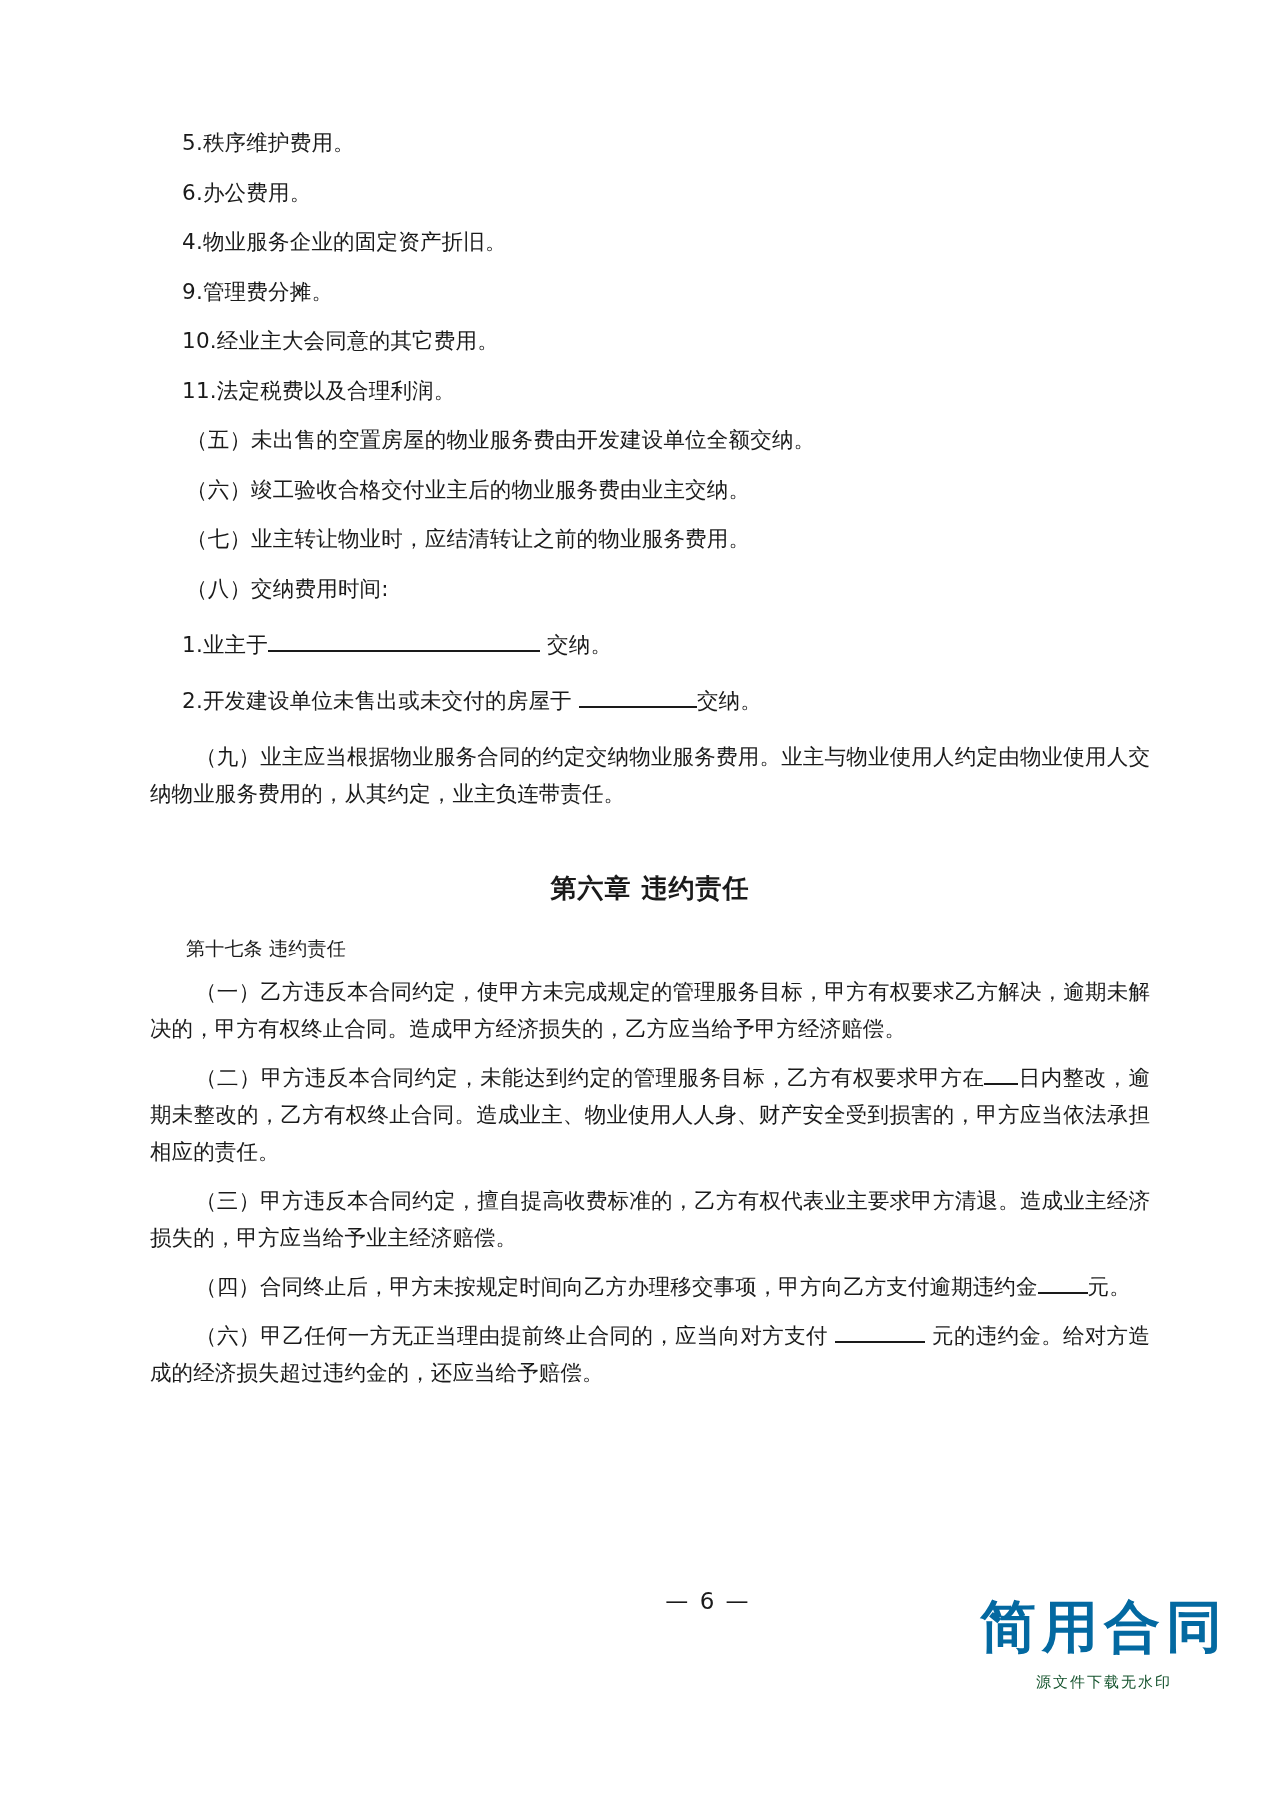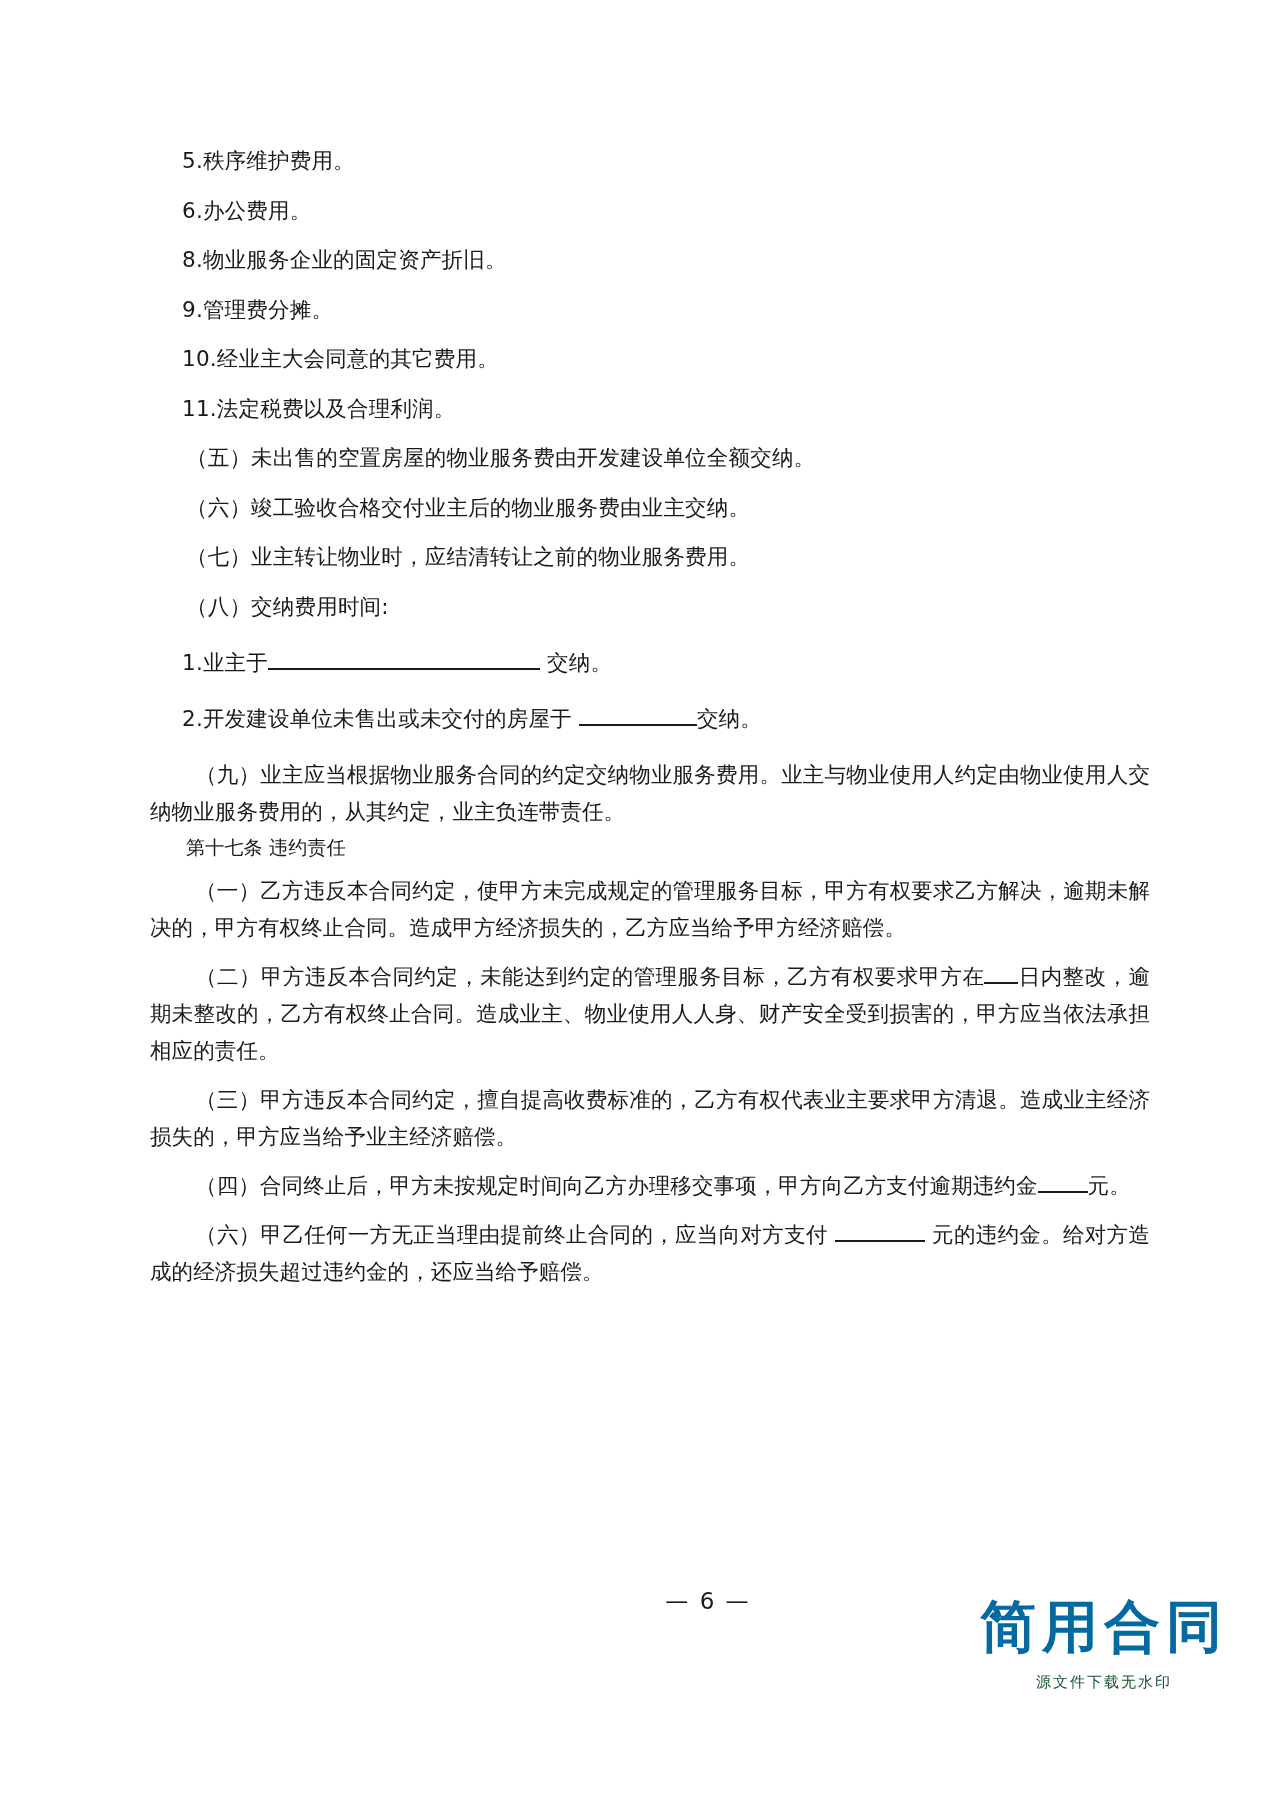--- a/index.html
+++ b/index.html
@@ -15,21 +15,21 @@
     position: relative;
     width: 1280px;
     height: 1810px;
     background: #ffffff;
     overflow: hidden;
     box-sizing: border-box;
   }
   .content {
     position: absolute;
     left: 150px;
-    top: 150px;
+    top: 132px;
     width: 1000px;
   }
   
   .item {
     font-size: 21.5px;
     line-height: 1.0;
     margin: 0 0 28px 32px;
     letter-spacing: 0.2px;
     white-space: nowrap;
   }
@@ -112,40 +112,41 @@
   .pn-inner { display: inline-block; padding-left: 136px; }
 </style>
 </head>
 <body>
 
 <div class="page">
   <div class="content">
 
     <div class="item">5.秩序维护费用。</div>
     <div class="item">6.办公费用。</div>
-    <div class="item">8.物业服务企业的固定资产折旧。</div>
+    <div class="item">4.物业服务企业的固定资产折旧。</div>
     <div class="item">9.管理费分摊。</div>
     <div class="item">10.经业主大会同意的其它费用。</div>
     <div class="item">11.法定税费以及合理利润。</div>
 
     <div class="para-item">（五）未出售的空置房屋的物业服务费由开发建设单位全额交纳。</div>
     <div class="para-item">（六）竣工验收合格交付业主后的物业服务费由业主交纳。</div>
     <div class="para-item">（七）业主转让物业时，应结清转让之前的物业服务费用。</div>
     <div class="para-item">（八）交纳费用时间:</div>
 
     <div class="item">
       <span>1.业主于</span><span class="blank w-long"></span>&nbsp;<span>交纳。</span>
     </div>
 
     <div class="item">
       <span>2.开发建设单位未售出或未交付的房屋于</span>&nbsp;<span class="blank w-mid"></span><span>交纳。</span>
     </div>
 
     <div class="body-para">（九）业主应当根据物业服务合同的约定交纳物业服务费用。业主与物业使用人约定由物业使用人交纳物业服务费用的，从其约定，业主负连带责任。</div>
 
+    <div class="chapter-title">第六章 违约责任</div>
 
     <div class="clause-head">第十七条    违约责任</div>
 
     <div class="body-para">（一）乙方违反本合同约定，使甲方未完成规定的管理服务目标，甲方有权要求乙方解决，逾期未解决的，甲方有权终止合同。造成甲方经济损失的，乙方应当给予甲方经济赔偿。</div>
 
     <div class="body-para">
       <span>（二）甲方违反本合同约定，未能达到约定的管理服务目标，乙方有权要求甲方在</span><span class="blank w-xshort"></span><span>日内整改，逾期未整改的，乙方有权终止合同。造成业主、物业使用人人身、财产安全受到损害的，甲方应当依法承担相应的责任。</span>
     </div>
 
     <div class="body-para">（三）甲方违反本合同约定，擅自提高收费标准的，乙方有权代表业主要求甲方清退。造成业主经济损失的，甲方应当给予业主经济赔偿。</div>

